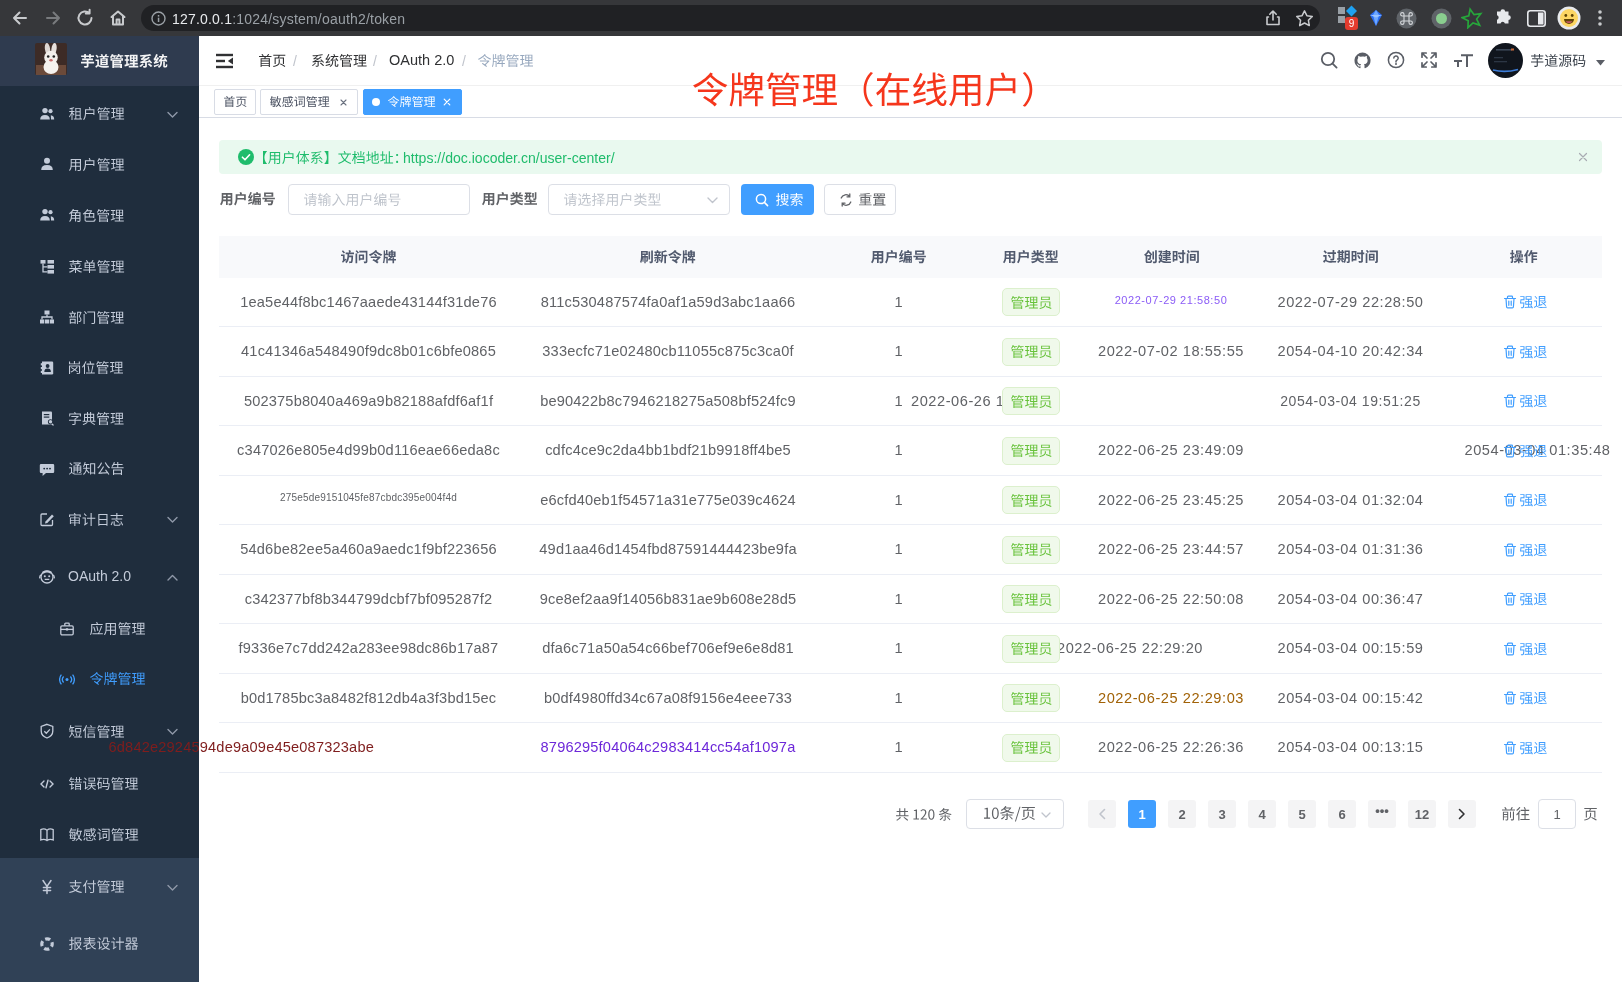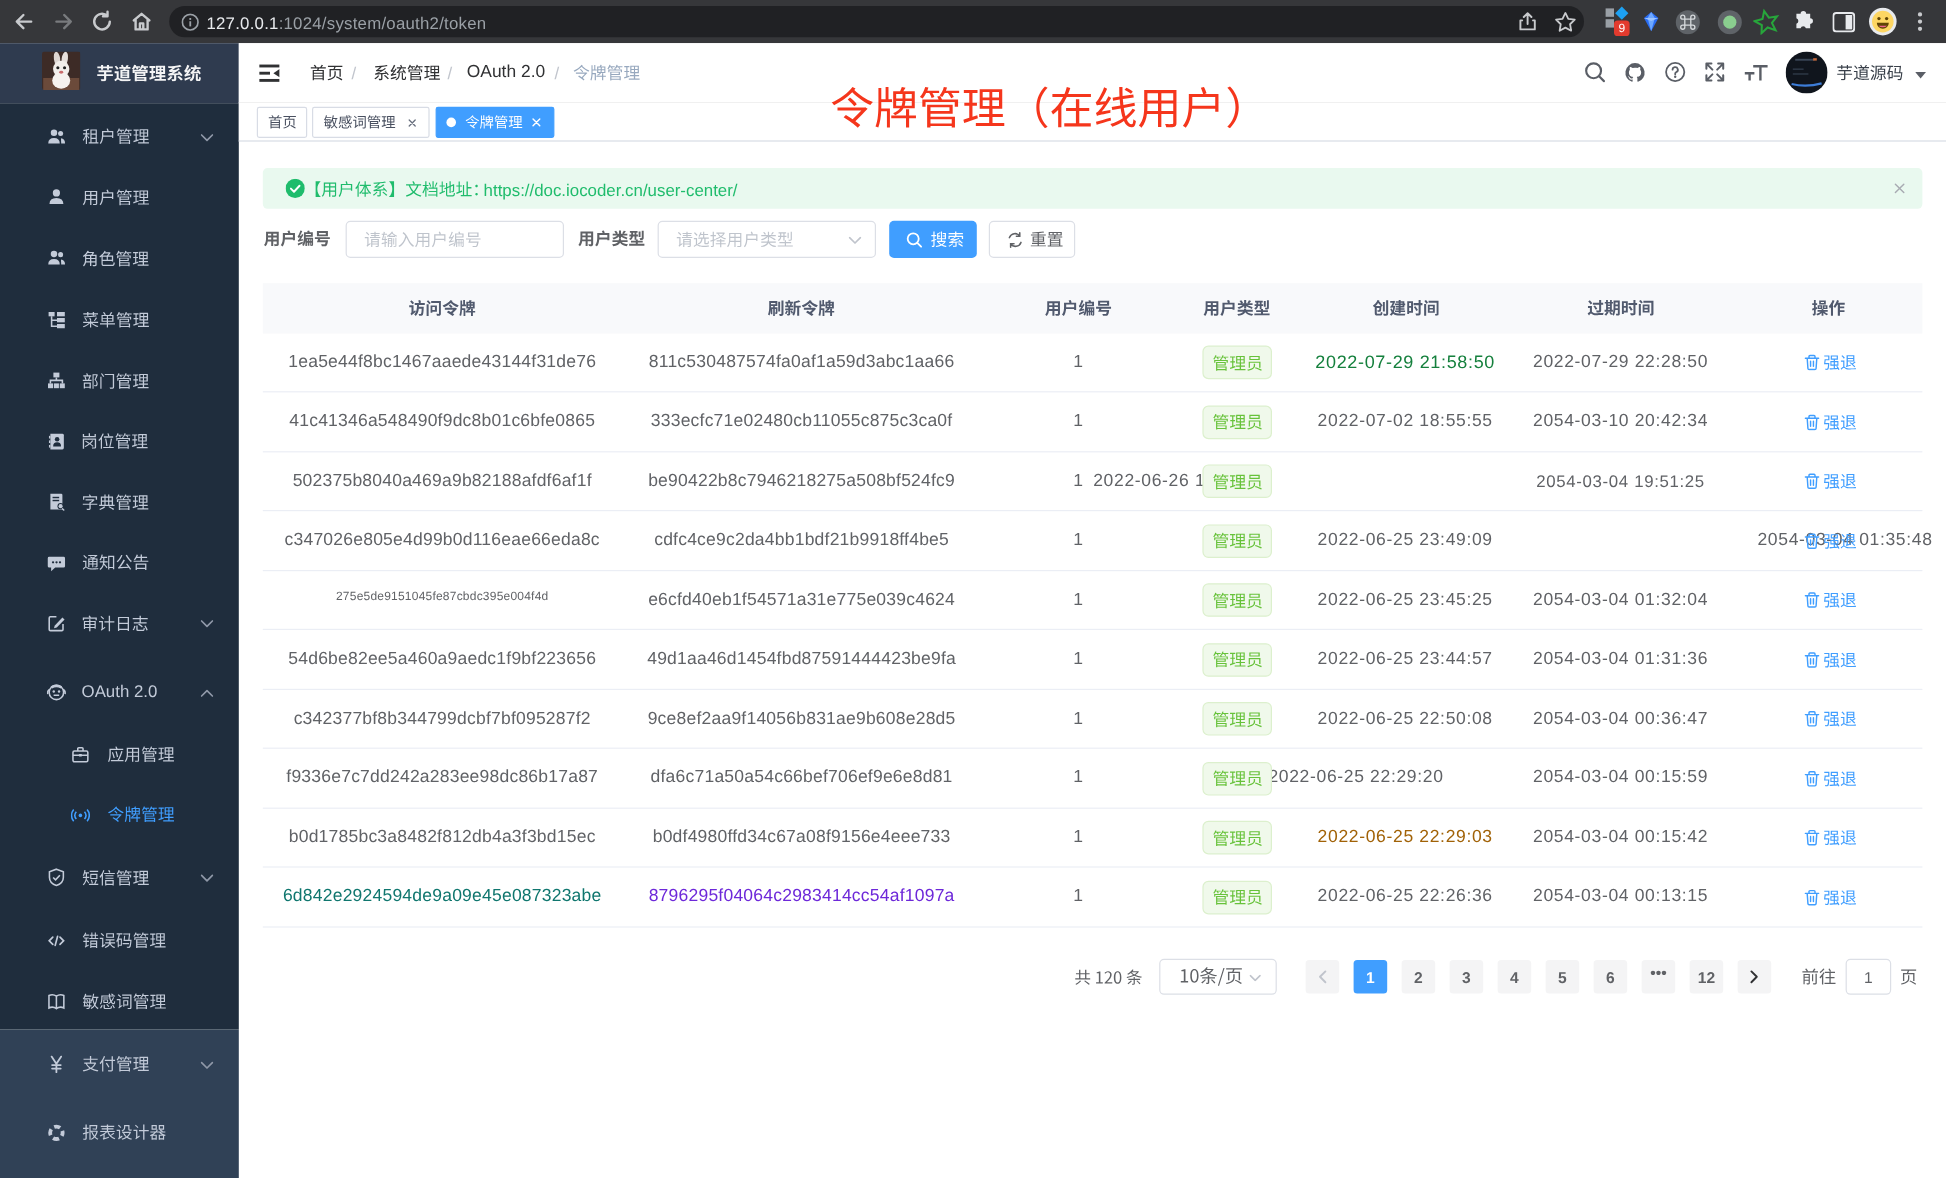--- a/index.html
+++ b/index.html
@@ -394,38 +394,38 @@
       </g>
 <g id="gtrash">
         <path d="M1.5,3.5 H12.5 M4.5,3.5 V2 a0.8,0.8 0 0 1 0.8,-0.8 h3.4 a0.8,0.8 0 0 1 0.8,0.8 V3.5 M3,3.5 L3.6,12 a1,1 0 0 0 1,0.9 h4.8 a1,1 0 0 0 1,-0.9 L11,3.5 M5.8,6 V10.3 M8.2,6 V10.3" stroke="#409eff" stroke-width="1.2" fill="none" stroke-linecap="round"></path>
       </g>
 </defs>
   </svg>
 <div style="position:absolute;left:219px;top:326.0px;width:1383px;height:1px;background:#ebeef5"></div>
 <div style="position:absolute;left:108.5px;top:293.8px;width:520px;text-align:center;font-size:14.6px;color:#606266;letter-spacing:0.18px">1ea5e44f8bc1467aaede43144f31de76</div>
 <div style="position:absolute;left:408px;top:293.8px;width:520px;text-align:center;font-size:14.6px;color:#606266;letter-spacing:0.18px">811c530487574fa0af1a59d3abc1aa66</div>
 <div style="position:absolute;left:638.5px;top:293.8px;width:520px;text-align:center;font-size:14.6px;color:#606266;letter-spacing:0px">1</div>
-<div style="position:absolute;left:911px;top:293.8px;width:520px;text-align:center;font-size:15px;color:#15803d;letter-spacing:0.55px">2022-07-29 21:58:50</div>
+<div style="position:absolute;left:911px;top:293.8px;width:520px;text-align:center;font-size:11px;color:#8b5cf6;letter-spacing:0.55px">2022-07-29 21:58:50</div>
 <div style="position:absolute;left:1090.5px;top:293.8px;width:520px;text-align:center;font-size:14.6px;color:#606266;letter-spacing:0.55px">2022-07-29 22:28:50</div>
 <div style="position:absolute;left:1002px;top:288.2px;width:58px;height:28px;background:#f0f9eb;border:1px solid #dcf0cd;border-radius:5px"></div>
 <svg style="position:absolute;left:1009.7px;top:294.8px" width="42.5" height="15.0" viewBox="0 0 42.5 15.0">
     <use href="#gadmin"></use>
   </svg>
 <svg style="position:absolute;left:1503px;top:295.2px" width="14" height="14" viewBox="0 0 14 14">
     <use href="#gtrash"></use>
   </svg>
 <svg style="position:absolute;left:1519px;top:295.0px" width="28.8" height="14.4" viewBox="0 0 28.8 14.4">
     <use href="#gqt"></use>
   </svg>
 <div style="position:absolute;left:219px;top:375.5px;width:1383px;height:1px;background:#ebeef5"></div>
 <div style="position:absolute;left:108.5px;top:343.2px;width:520px;text-align:center;font-size:14.6px;color:#606266;letter-spacing:0.18px">41c41346a548490f9dc8b01c6bfe0865</div>
 <div style="position:absolute;left:408px;top:343.2px;width:520px;text-align:center;font-size:14.6px;color:#606266;letter-spacing:0.18px">333ecfc71e02480cb11055c875c3ca0f</div>
 <div style="position:absolute;left:638.5px;top:343.2px;width:520px;text-align:center;font-size:14.6px;color:#606266;letter-spacing:0px">1</div>
 <div style="position:absolute;left:911px;top:343.2px;width:520px;text-align:center;font-size:14.6px;color:#606266;letter-spacing:0.55px">2022-07-02 18:55:55</div>
-<div style="position:absolute;left:1090.5px;top:343.2px;width:520px;text-align:center;font-size:14.6px;color:#606266;letter-spacing:0.55px">2054-03-10 20:42:34</div>
+<div style="position:absolute;left:1090.5px;top:343.2px;width:520px;text-align:center;font-size:14.6px;color:#606266;letter-spacing:0.55px">2054-04-10 20:42:34</div>
 <div style="position:absolute;left:1002px;top:337.8px;width:58px;height:28px;background:#f0f9eb;border:1px solid #dcf0cd;border-radius:5px"></div>
 <svg style="position:absolute;left:1009.7px;top:344.3px" width="42.5" height="15.0" viewBox="0 0 42.5 15.0">
     <use href="#gadmin"></use>
   </svg>
 <svg style="position:absolute;left:1503px;top:344.8px" width="14" height="14" viewBox="0 0 14 14">
     <use href="#gtrash"></use>
   </svg>
 <svg style="position:absolute;left:1519px;top:344.5px" width="28.8" height="14.4" viewBox="0 0 28.8 14.4">
     <use href="#gqt"></use>
   </svg>
@@ -535,21 +535,21 @@
 <svg style="position:absolute;left:1009.7px;top:690.8px" width="42.5" height="15.0" viewBox="0 0 42.5 15.0">
     <use href="#gadmin"></use>
   </svg>
 <svg style="position:absolute;left:1503px;top:691.2px" width="14" height="14" viewBox="0 0 14 14">
     <use href="#gtrash"></use>
   </svg>
 <svg style="position:absolute;left:1519px;top:691.0px" width="28.8" height="14.4" viewBox="0 0 28.8 14.4">
     <use href="#gqt"></use>
   </svg>
 <div style="position:absolute;left:219px;top:771.5px;width:1383px;height:1px;background:#ebeef5"></div>
-<div style="position:absolute;left:108.5px;top:739.2px;width:520px;text-align:center;font-size:14.6px;color:#0f766e;letter-spacing:0.18px">6d842e2924594de9a09e45e087323abe</div>
+<div style="position:absolute;left:108.5px;top:739.2px;width:520px;font-size:14.6px;color:#7f1d1d;letter-spacing:0.18px">6d842e2924594de9a09e45e087323abe</div>
 <div style="position:absolute;left:408px;top:739.2px;width:520px;text-align:center;font-size:14.6px;color:#6d28d9;letter-spacing:0.18px">8796295f04064c2983414cc54af1097a</div>
 <div style="position:absolute;left:638.5px;top:739.2px;width:520px;text-align:center;font-size:14.6px;color:#606266;letter-spacing:0px">1</div>
 <div style="position:absolute;left:911px;top:739.2px;width:520px;text-align:center;font-size:14.6px;color:#606266;letter-spacing:0.55px">2022-06-25 22:26:36</div>
 <div style="position:absolute;left:1090.5px;top:739.2px;width:520px;text-align:center;font-size:14.6px;color:#606266;letter-spacing:0.55px">2054-03-04 00:13:15</div>
 <div style="position:absolute;left:1002px;top:733.8px;width:58px;height:28px;background:#f0f9eb;border:1px solid #dcf0cd;border-radius:5px"></div>
 <svg style="position:absolute;left:1009.7px;top:740.3px" width="42.5" height="15.0" viewBox="0 0 42.5 15.0">
     <use href="#gadmin"></use>
   </svg>
 <svg style="position:absolute;left:1503px;top:740.8px" width="14" height="14" viewBox="0 0 14 14">
     <use href="#gtrash"></use>

